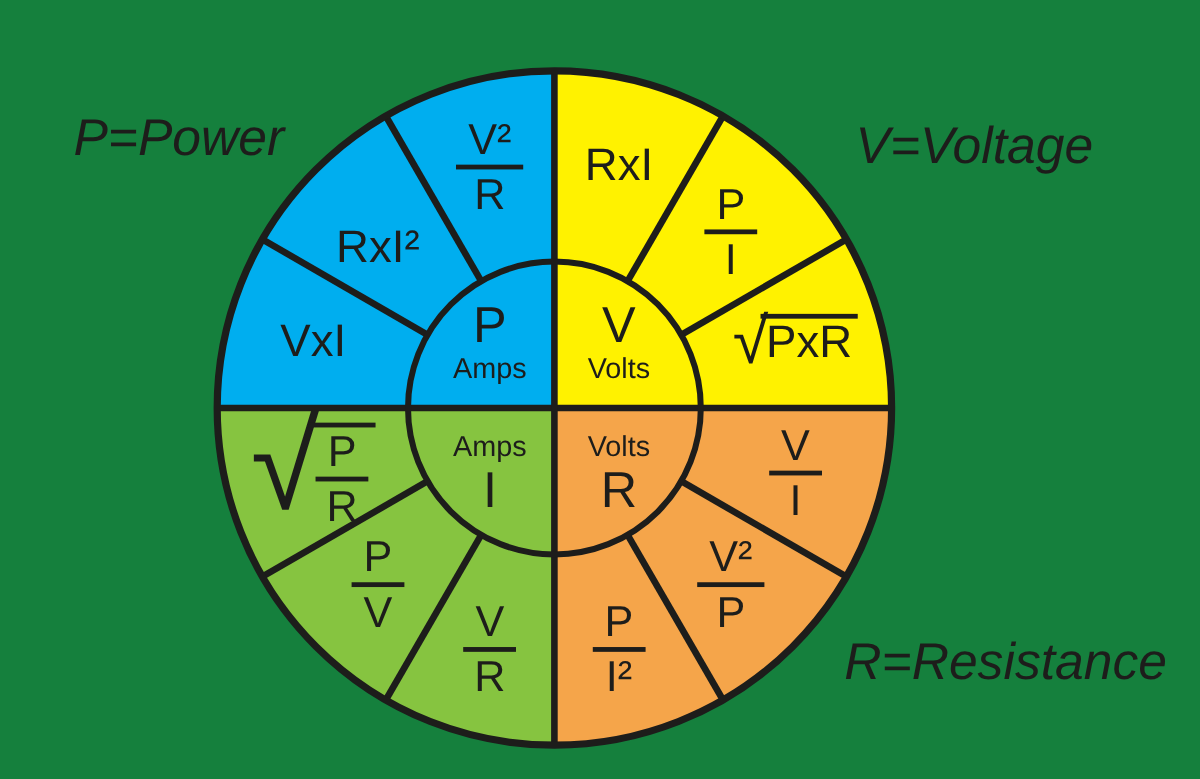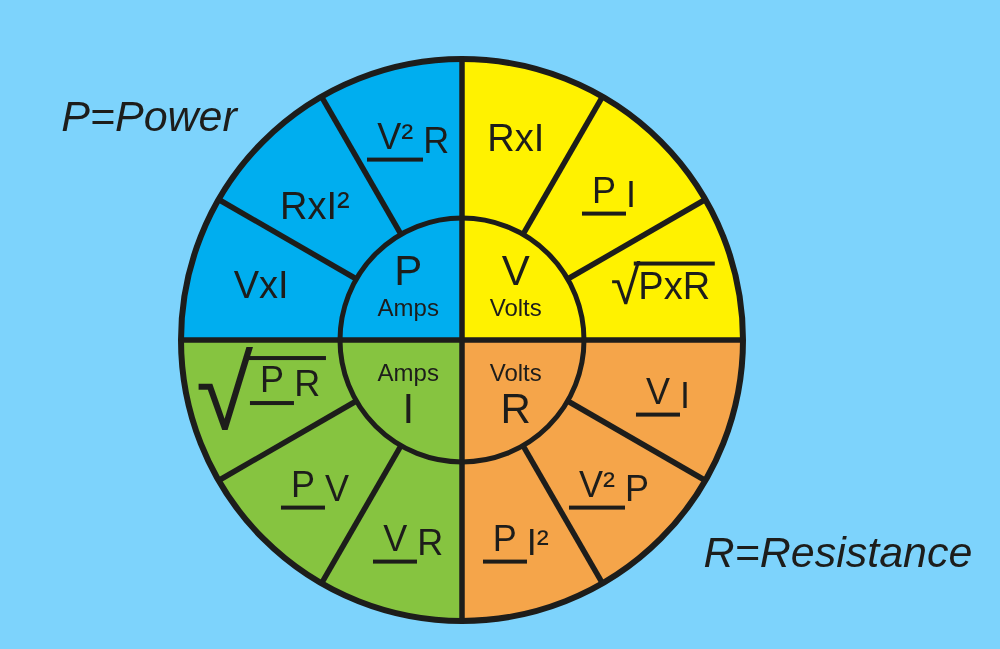--- a/index.html
+++ b/index.html
@@ -1,35 +1,35 @@
 <!DOCTYPE html>
 <html><head>
 <meta charset="utf-8">
 <style>
   :root { --ink: #1D1D1B; }
   html,body { margin:0; padding:0; background:#ffffff; }
   .stage {
-    position:relative; width:1000px; height:649px; background:#7dd3fc;
+    position:relative; width:1000px; height:649px; background:#15803d;
     overflow:hidden; font-family:"Liberation Sans", sans-serif; color:var(--ink);
   }
   .stage svg { position:absolute; left:0; top:0; }
 
   
   .corner {
     position:absolute; transform:translate(-50%,-50%);
     font-style:italic; font-size:43px; white-space:nowrap; color:var(--ink);
   }
 
   
   .lab {
     position:absolute; transform:translate(-50%,-50%);
     text-align:center; font-size:38px; line-height:1.05;
     white-space:nowrap; color:var(--ink);
   }
-  .frac { display:inline-flex; flex-direction:row; align-items:center; font-size:36px; }
+  .frac { display:inline-flex; flex-direction:column; align-items:center; font-size:36px; }
   .frac .num { border-bottom:4px solid var(--ink); padding:0 10px 2px; line-height:1.05; }
   .frac .den { padding-top:2px; line-height:1.05; }
   .sqrt { display:inline-flex; align-items:flex-start; }
   .sqrt .rad { font-size:54px; line-height:0.9; margin-right:-7px; }
   .sqrt .rbar { border-top:4px solid var(--ink); padding:1px 5px 0; margin-top:1px; font-size:38px; }
   .sqrt .rad.big { font-size:104px; line-height:0.82; margin-right:-9px; }
   .sqrt .inroot { border-top:4px solid var(--ink); margin-top:5px; padding:1px 6px 0; }
 
   .centerlab { position:absolute; transform:translate(-50%,-50%); text-align:center; }
   .centerlab .big  { display:block; font-size:42px; line-height:1.02; }
@@ -52,20 +52,21 @@
       <line x1="400.99999999999994" y1="445.6550992617015" x2="321.4999999999999" y2="583.3531384634272" stroke="#1D1D1B" stroke-width="5.5"></line>
       <line x1="523" y1="445.6550992617015" x2="602.5" y2="583.3531384634273" stroke="#1D1D1B" stroke-width="5.5"></line>
       <line x1="567.6550992617015" y1="401.00000000000006" x2="705.3531384634272" y2="480.5000000000001" stroke="#1D1D1B" stroke-width="5.5"></line>
       <line x1="181" y1="340" x2="743" y2="340" stroke="#1D1D1B" stroke-width="5.5"></line>
       <line x1="462" y1="59" x2="462" y2="621" stroke="#1D1D1B" stroke-width="5.5"></line>
       <circle cx="462" cy="340" r="122" fill="none" stroke="#1D1D1B" stroke-width="5"></circle>
       <circle cx="462" cy="340" r="281" fill="none" stroke="#1D1D1B" stroke-width="6"></circle>
     </svg>
 
   <div class="corner" id="corner-power" style="left: 149px; top: 116px;">P=Power</div>
+  <div class="corner" id="corner-voltage" style="left: 812px; top: 122px;">V=Voltage</div>
   <div class="corner" id="corner-resistance" style="left: 838px; top: 552px;">R=Resistance</div>
 
   <div id="labels">
       <div class="lab" style="left: 408.166px; top: 139.087px;"><span class="frac">
           <span class="num">V²</span>
           <span class="den">R</span>
         </span></div>
       <div class="lab" style="left: 314.922px; top: 192.922px; margin-top: 14px;"><span>RxI²</span></div>
       <div class="lab" style="left: 261.087px; top: 286.166px;"><span>VxI</span></div>
       <div class="centerlab" style="left: 408.26px; top: 286.26px;">

